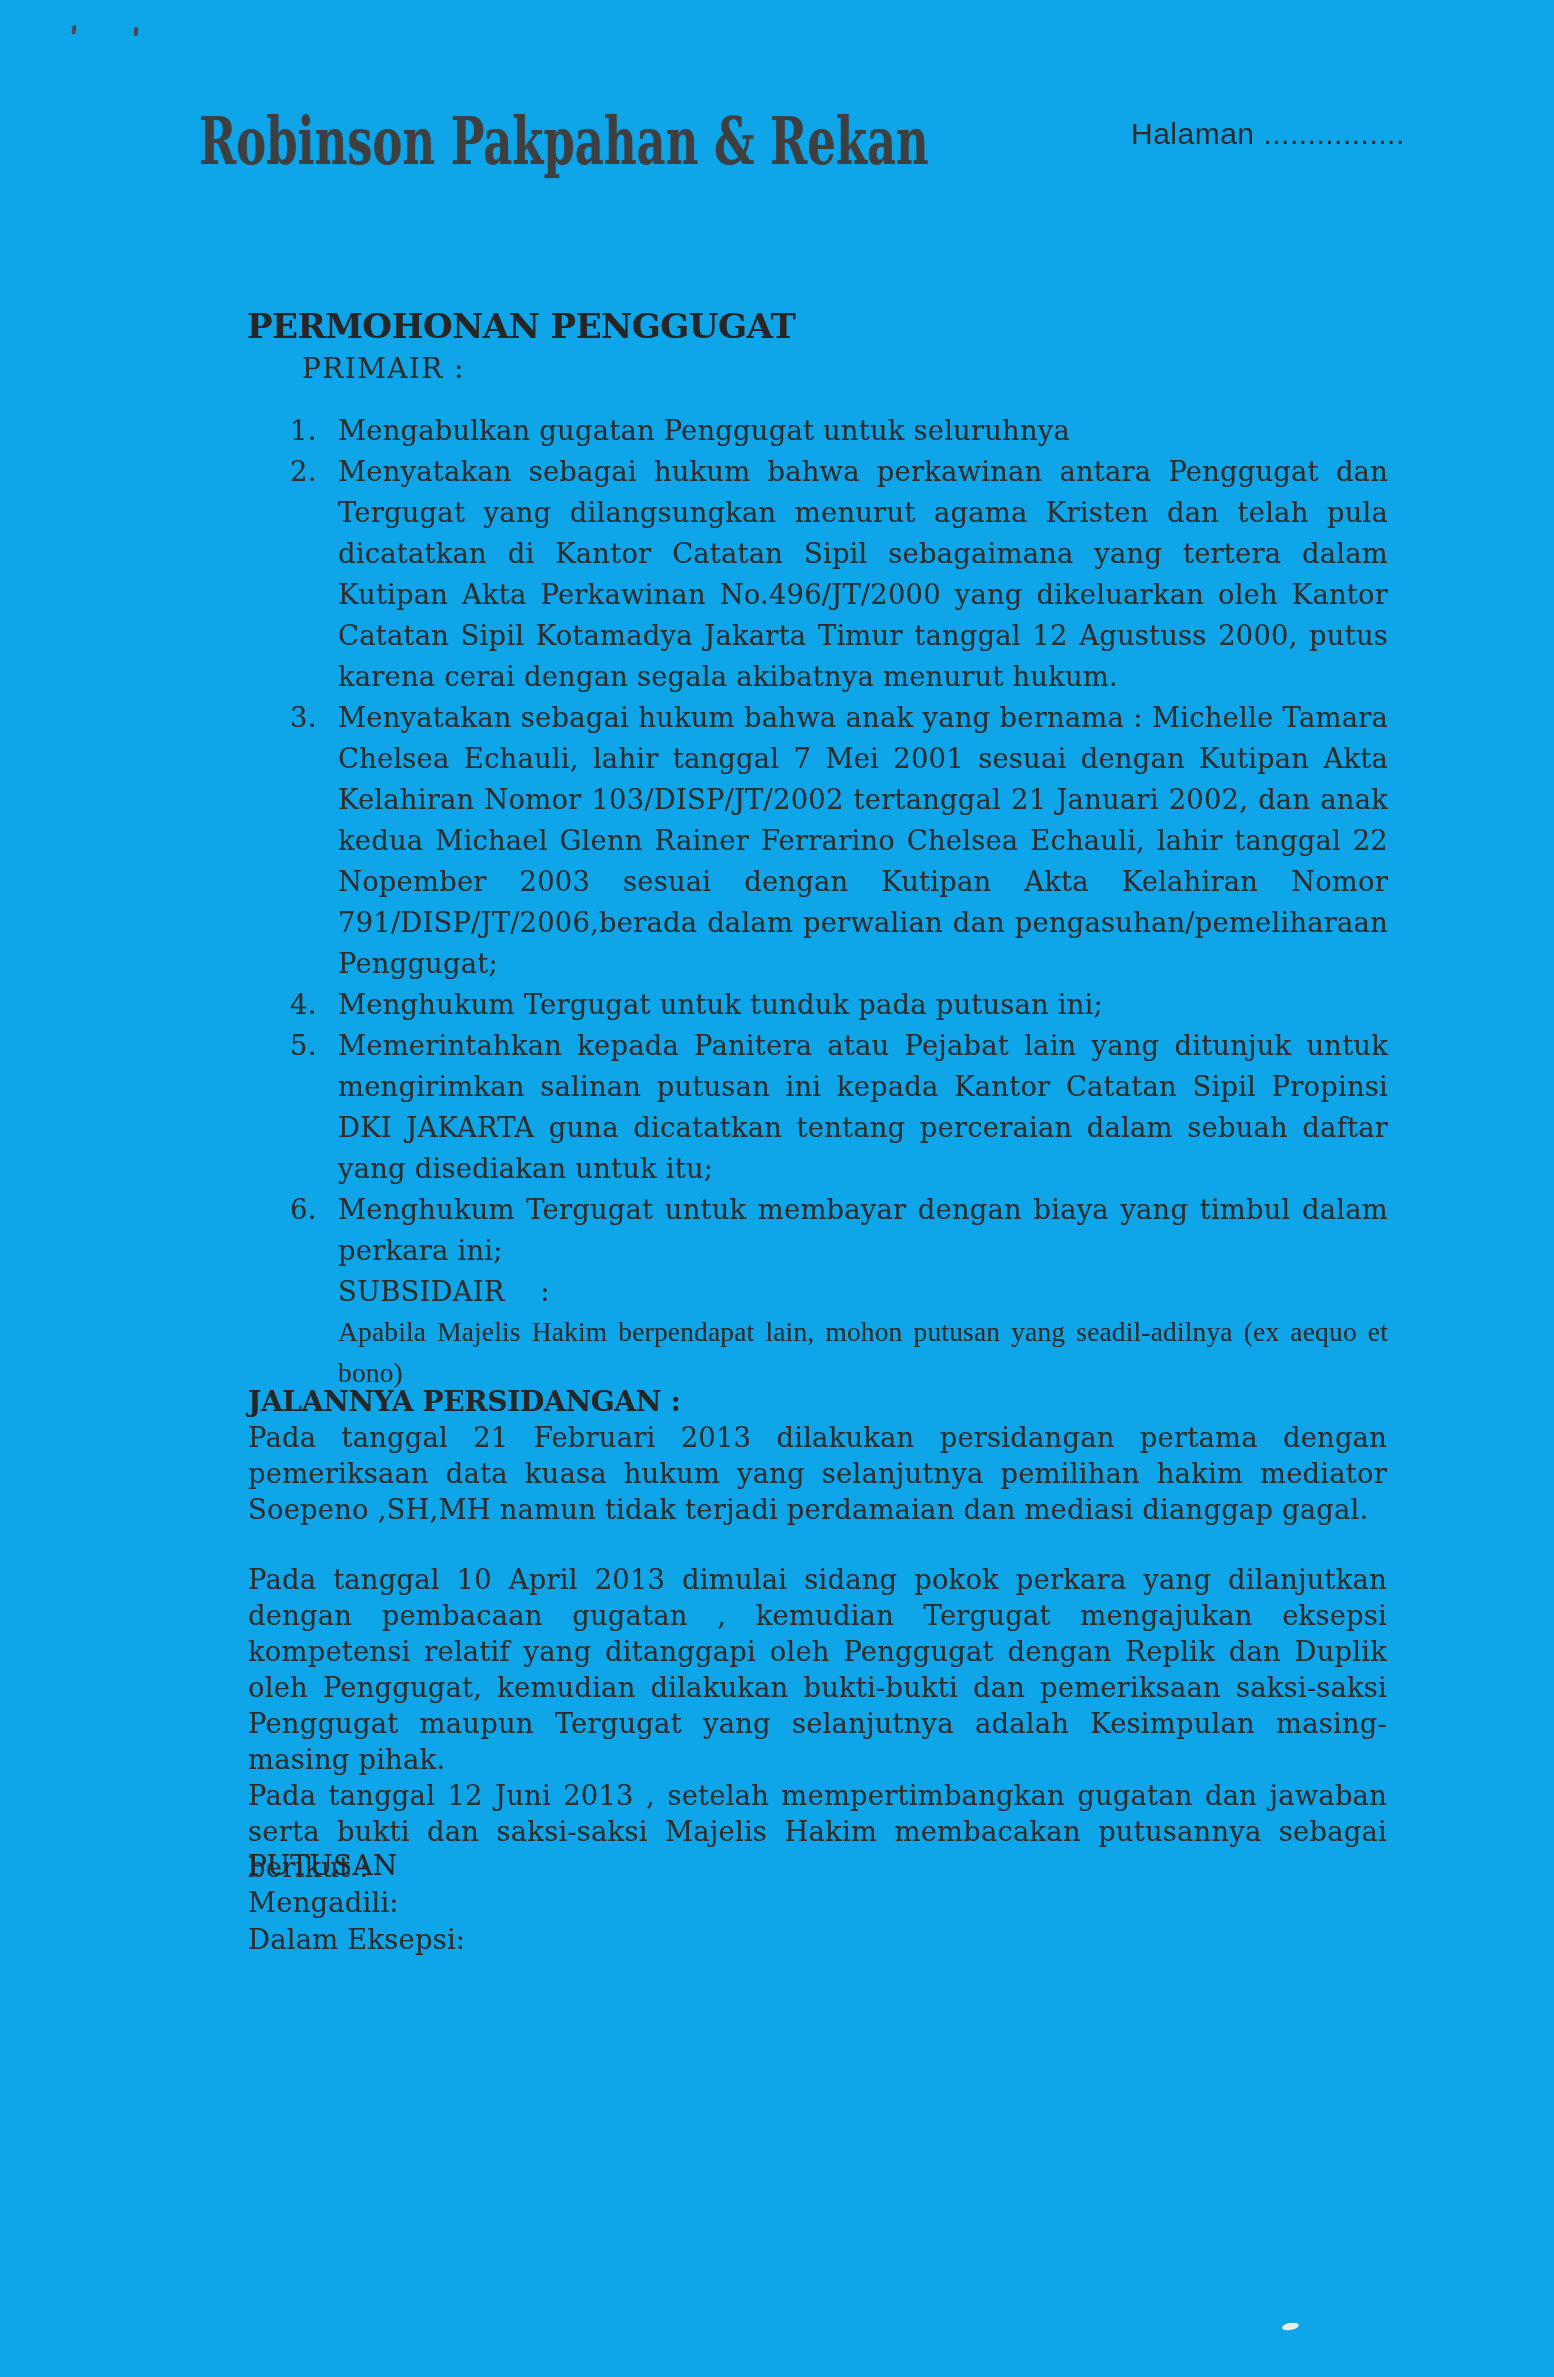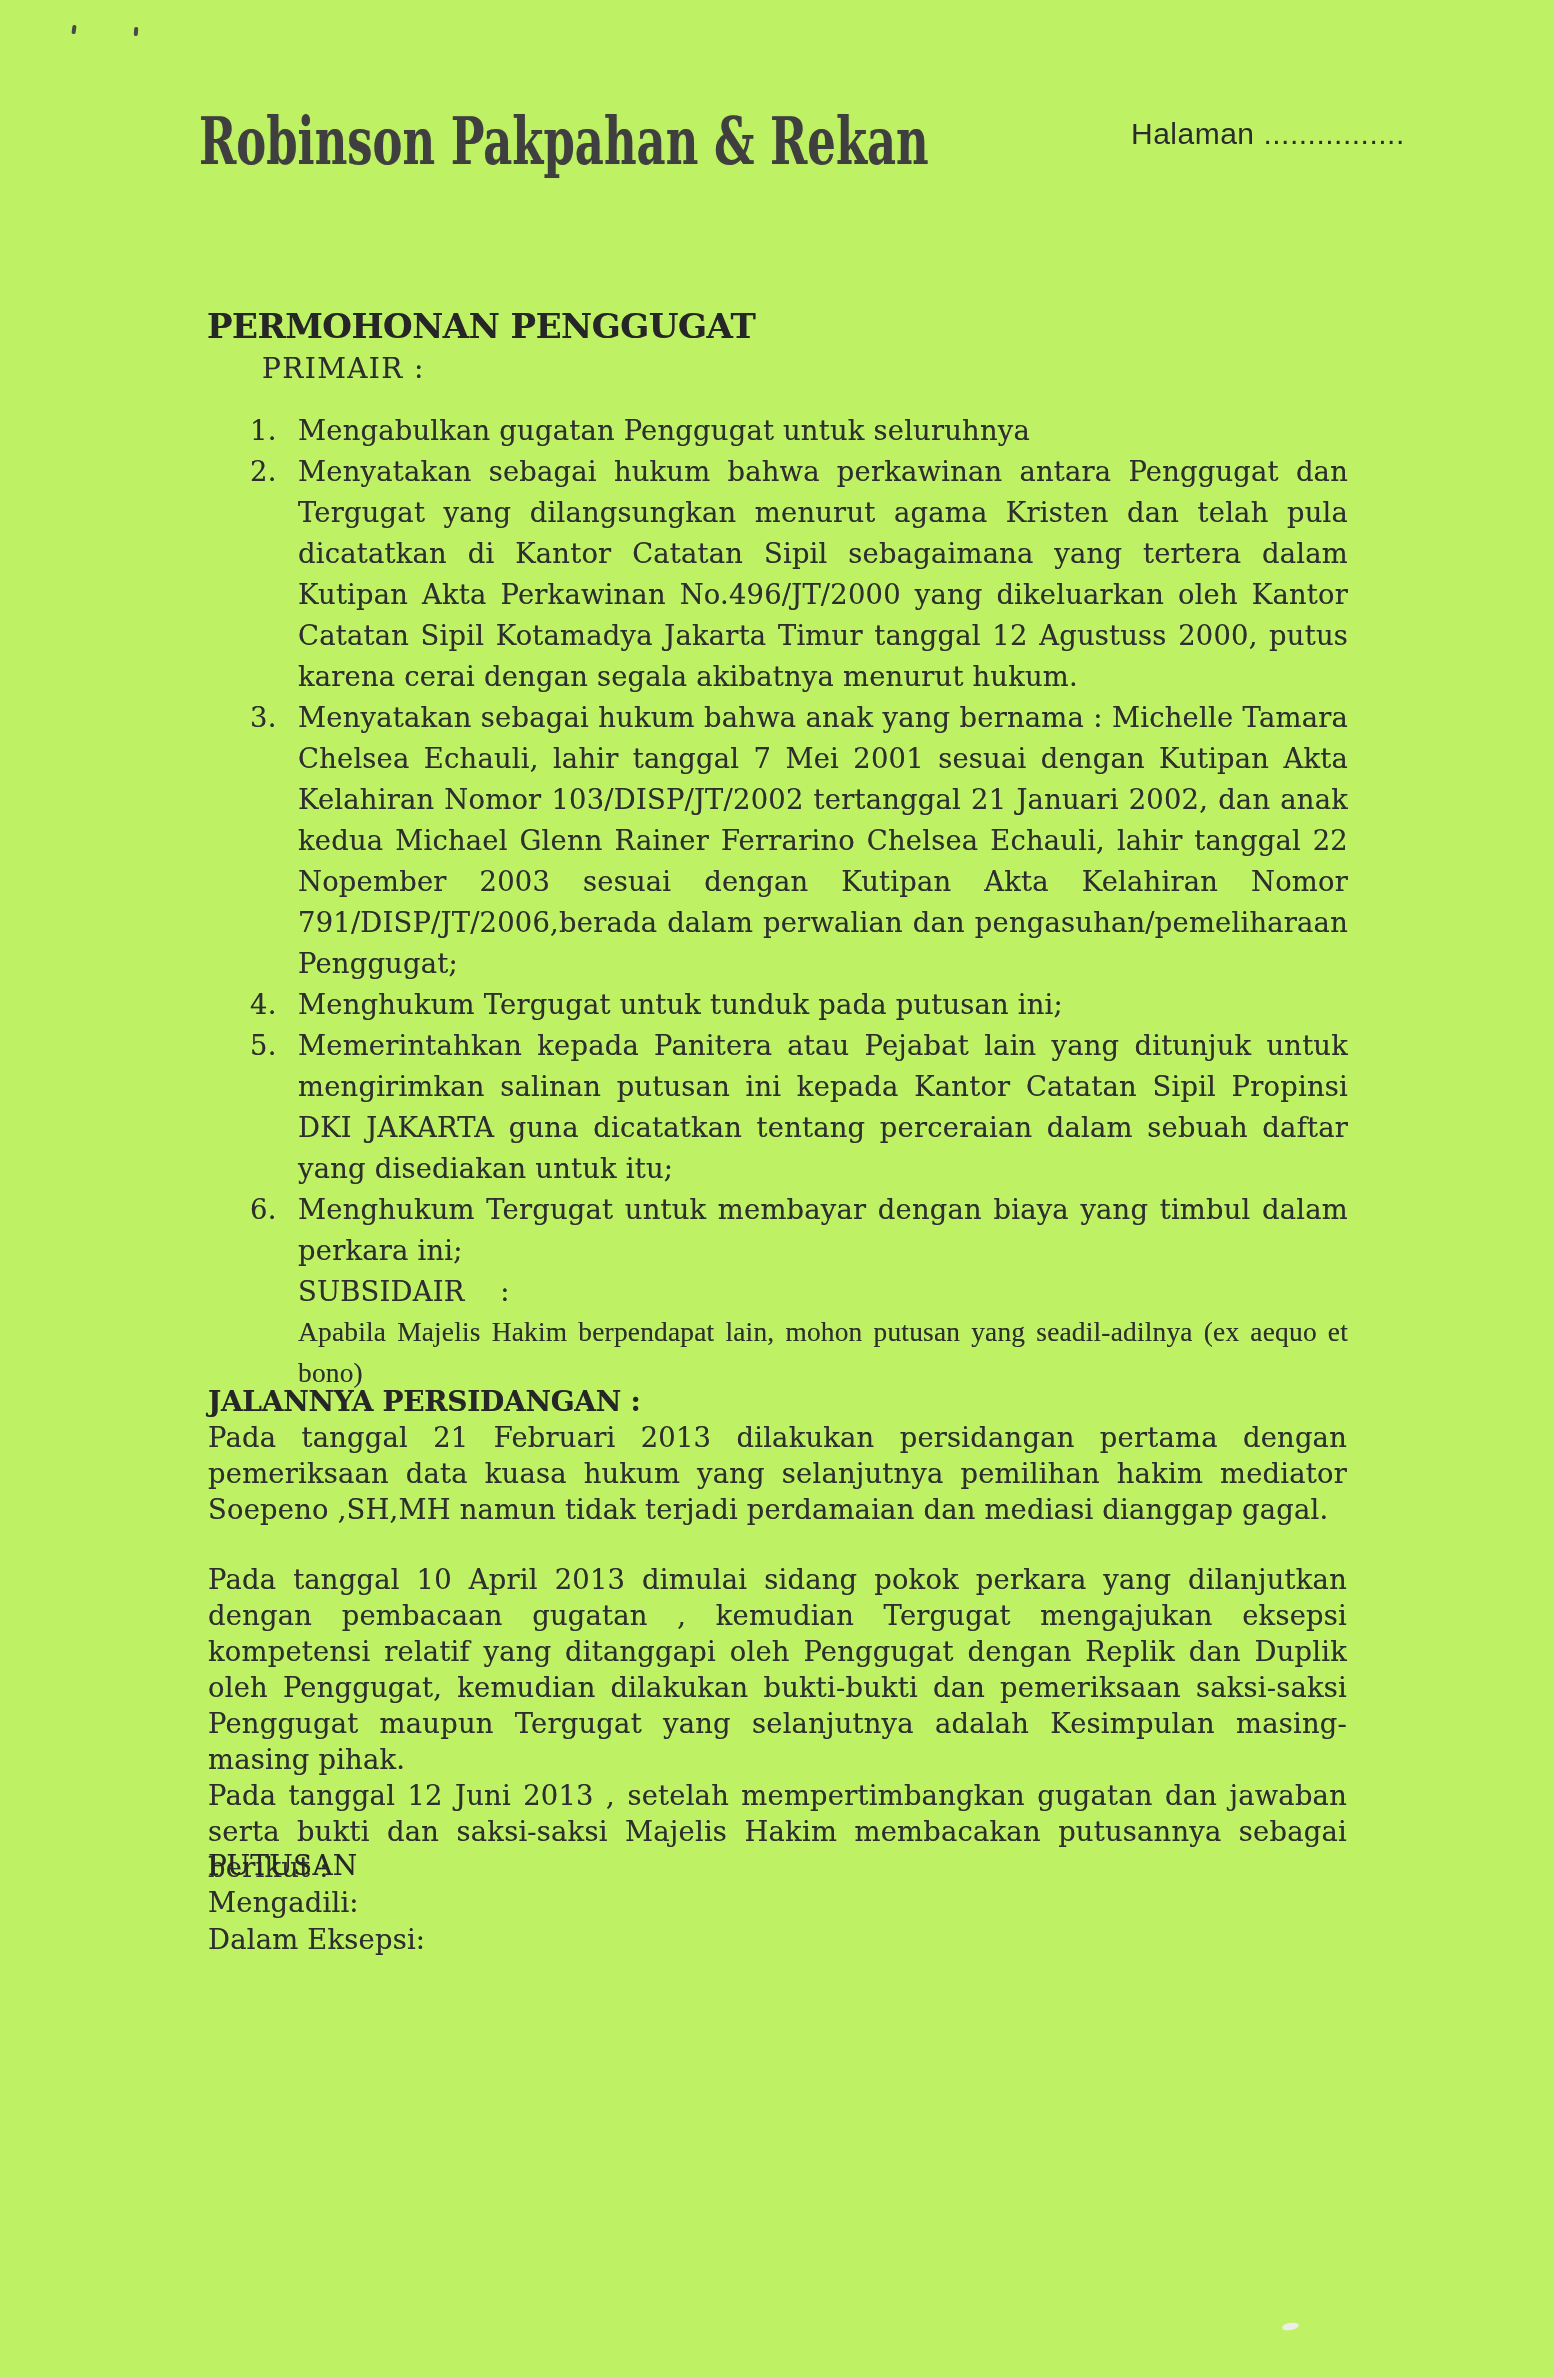--- a/index.html
+++ b/index.html
@@ -4,21 +4,21 @@
 <style>
   html, body {
     margin: 0;
     padding: 0;
     background: #ffffff;
   }
   .page {
     position: relative;
     width: 1554px;
     height: 2377px;
-    background: #bef264;
+    background: #0ea5e9;
     overflow: hidden;
     font-family: "DejaVu Serif", serif;
     color: #2e2e2e;
   }
 
   
   .logo {
     position: absolute;
     left: 199px;
     top: 102px;
@@ -62,20 +62,21 @@
     height: 7.3px;
     background: #ececec;
     border-radius: 50%;
     transform: rotate(-10deg);
   }
 
   
   .doc-text {
     text-shadow: 0 0 0.5px rgba(45,45,45,0.45);
     letter-spacing: 0.2px;
+    margin-left: 40px;
   }
   .petition-title {
     position: absolute;
     left: 207px;
     top: 306px;
     font-size: 34px;
     font-weight: bold;
     letter-spacing: -0.5px;
     color: #262626;
     white-space: nowrap;

